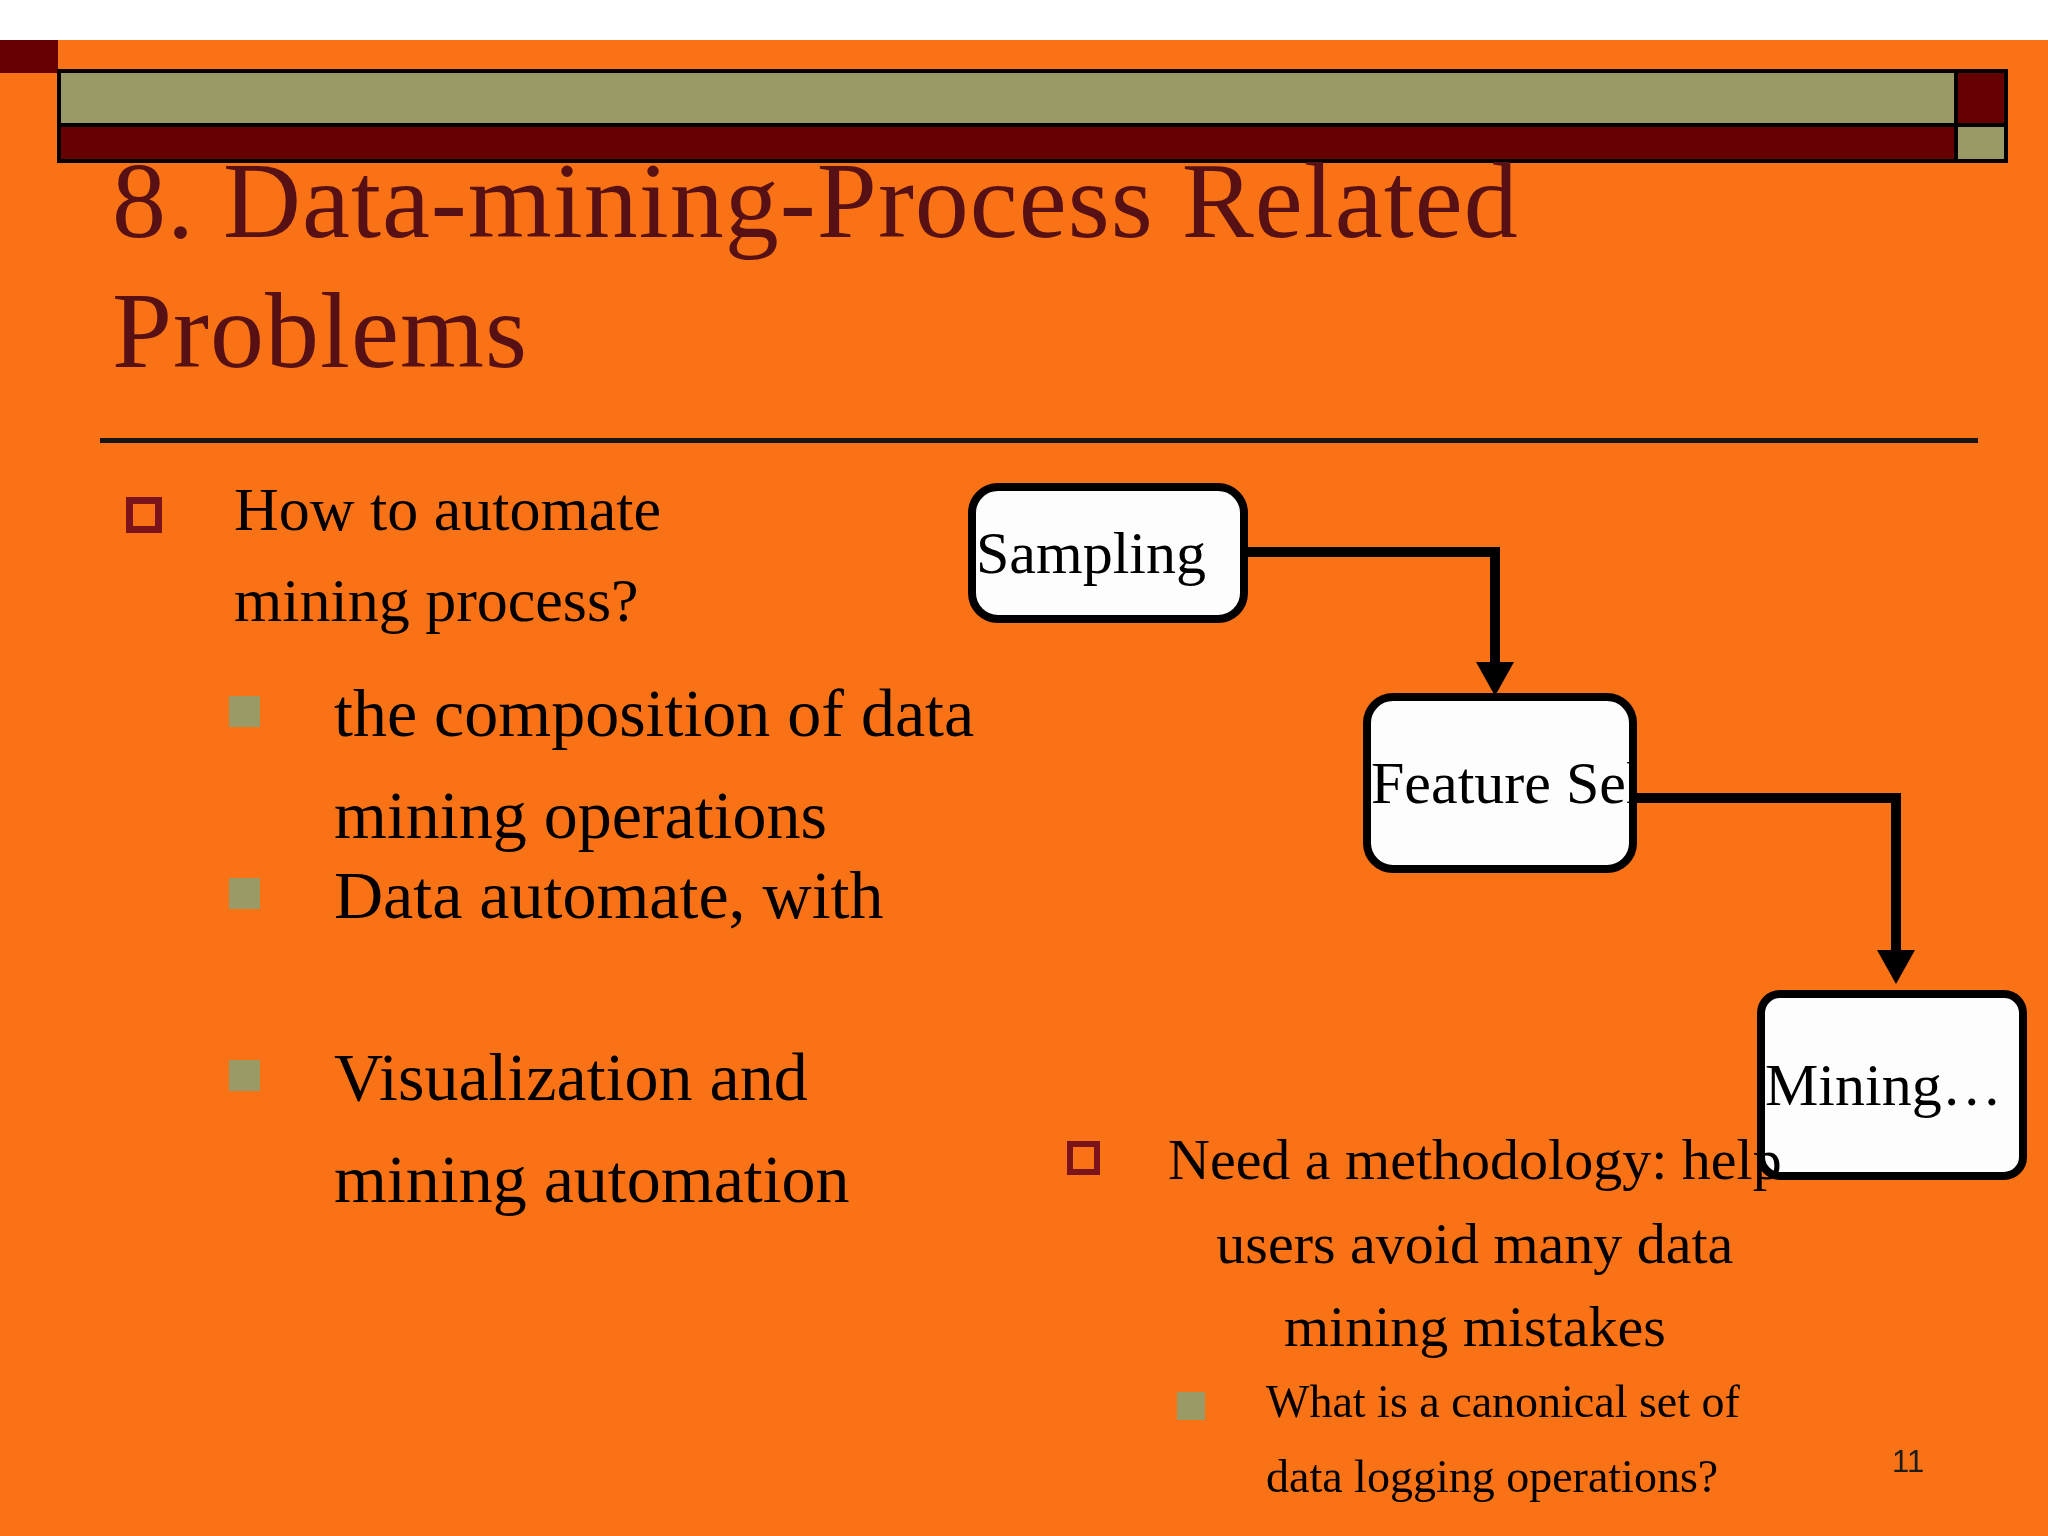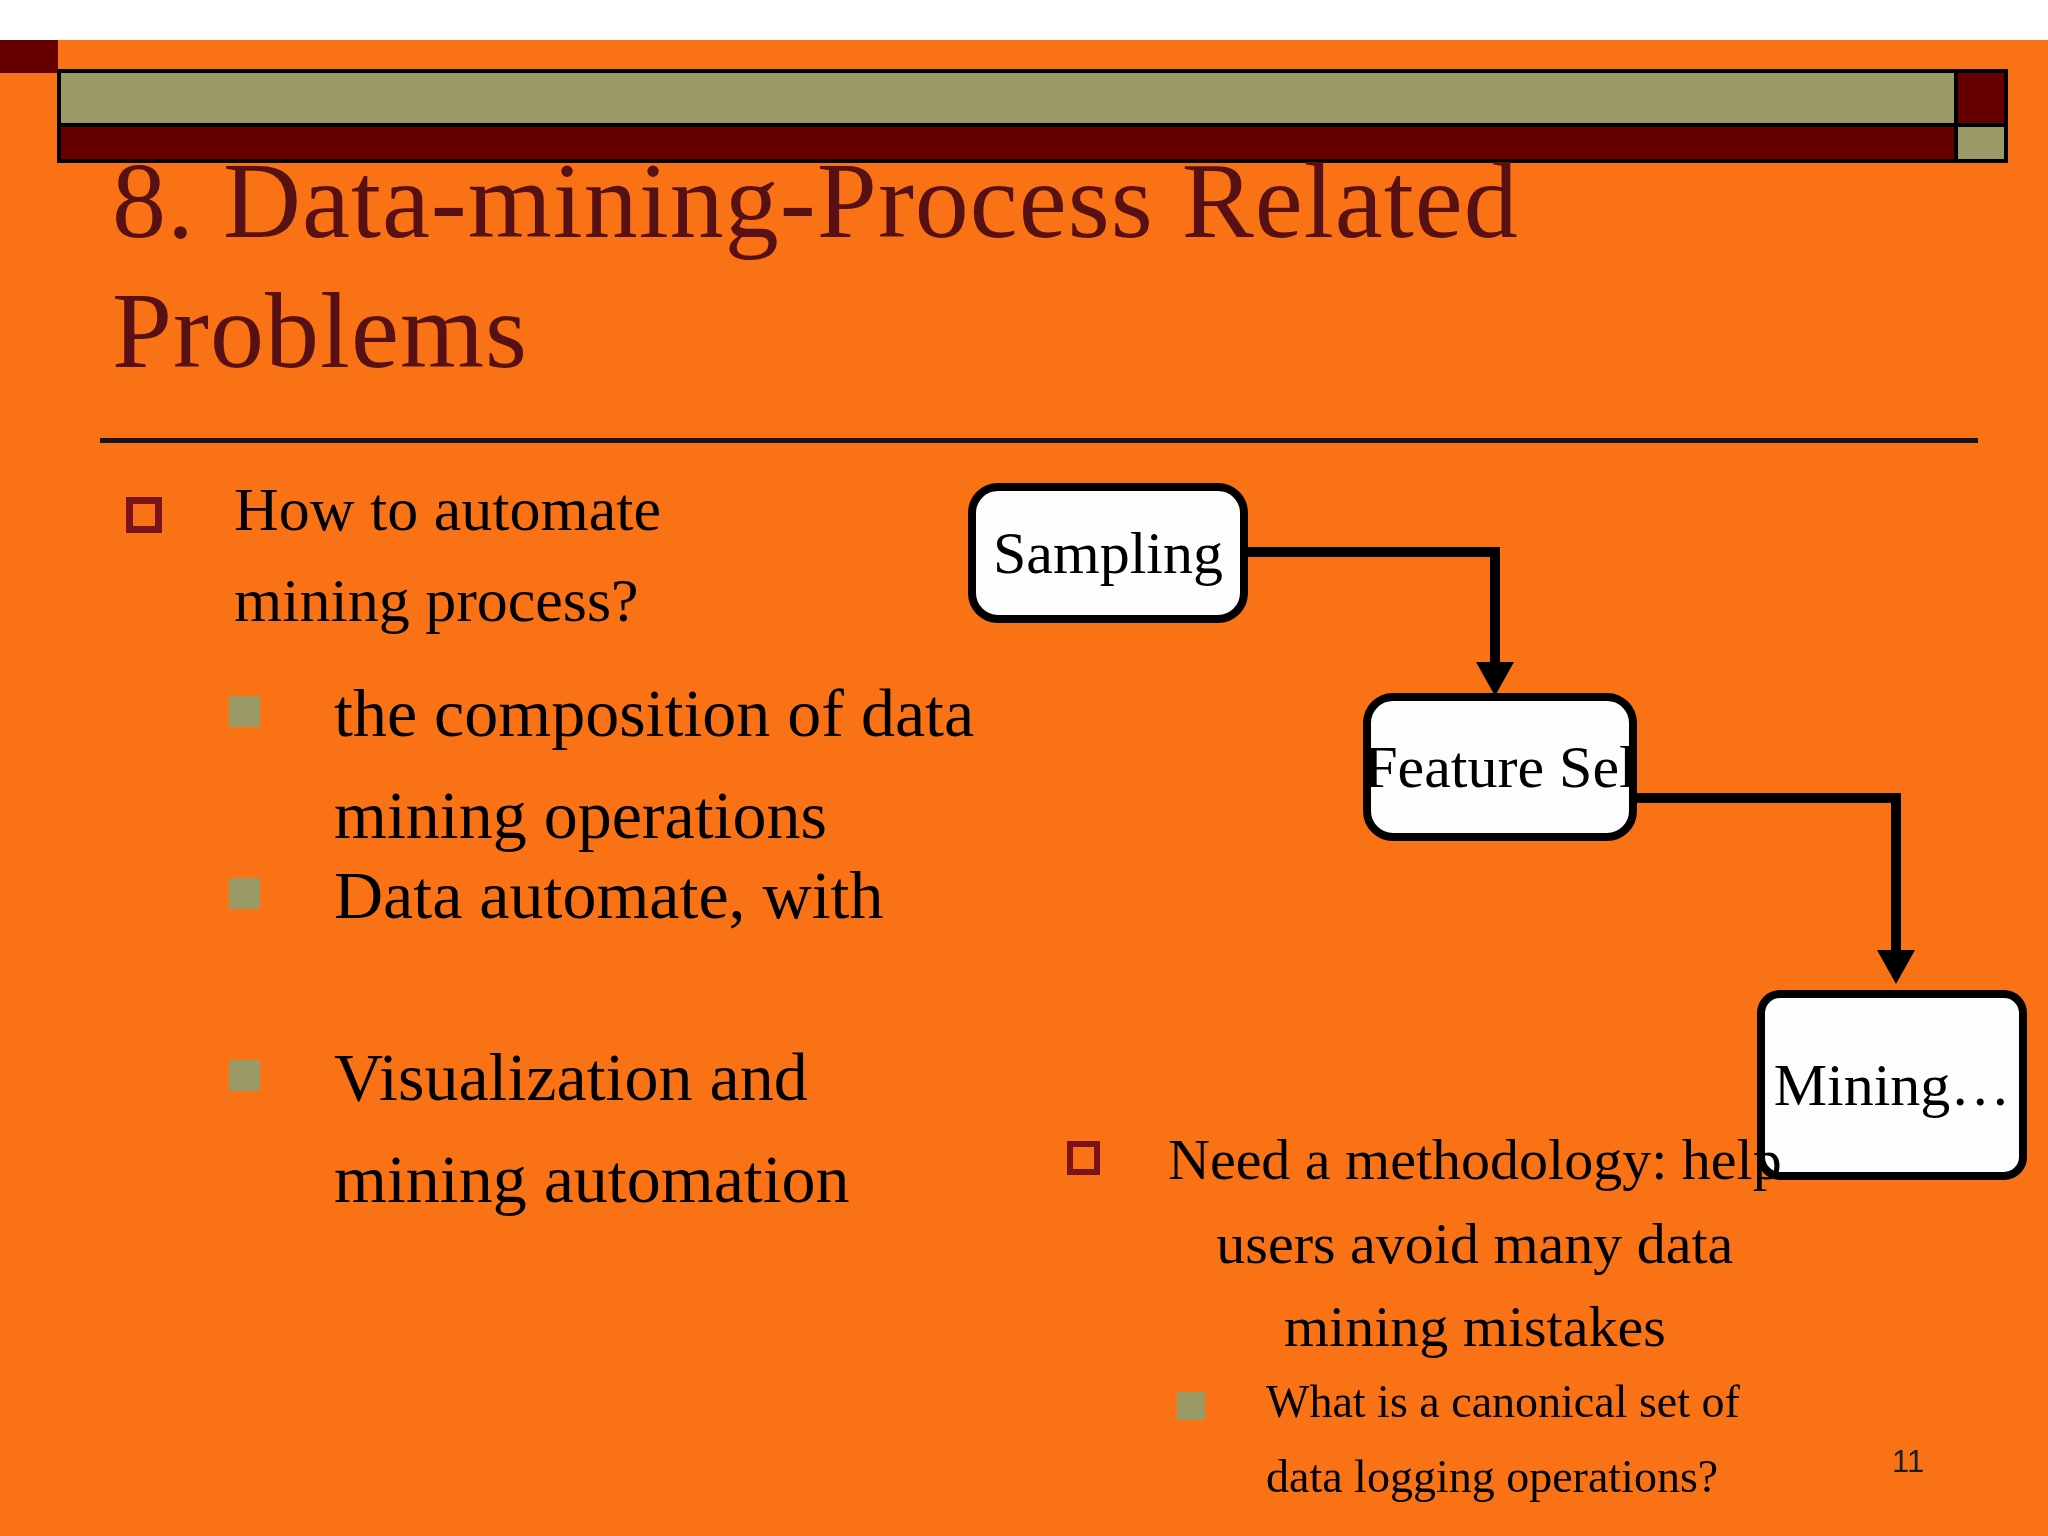--- a/index.html
+++ b/index.html
@@ -45,26 +45,26 @@
   
   .sq-open{
     position:absolute;box-sizing:border-box;
     border:7px solid #7a141a;background:transparent;
   }
   .sq-fill{position:absolute;background:#9a9a67;}
   
   .flow-node{
     position:absolute;box-sizing:border-box;
     border:8px solid #000;border-radius:30px;background:#fdfdfd;
-    display:flex;align-items:center;justify-content:center;
+    display:flex;align-items:center;justify-content:flex-start;
     font-family:"Liberation Serif", serif;font-size:60px;color:#000;
     overflow:visible;white-space:nowrap;
   }
   .node-sampling{left:968px;top:443px;width:280px;height:140px;}
-  .node-feature{left:1363px;top:653px;width:274px;height:148px;}
+  .node-feature{left:1363px;top:653px;width:274px;height:180px;}
   .node-mining{left:1757px;top:950px;width:270px;height:190px;border-radius:23px;}
   .flow-svg{position:absolute;left:0;top:0;width:2048px;height:1536px;pointer-events:none;}
   
   .page-number{
     position:absolute;left:1892px;top:1404px;
     font-family:"Liberation Sans", sans-serif;
     font-size:31px;color:#1c1c1c;
   }
 </style>
 </head>

